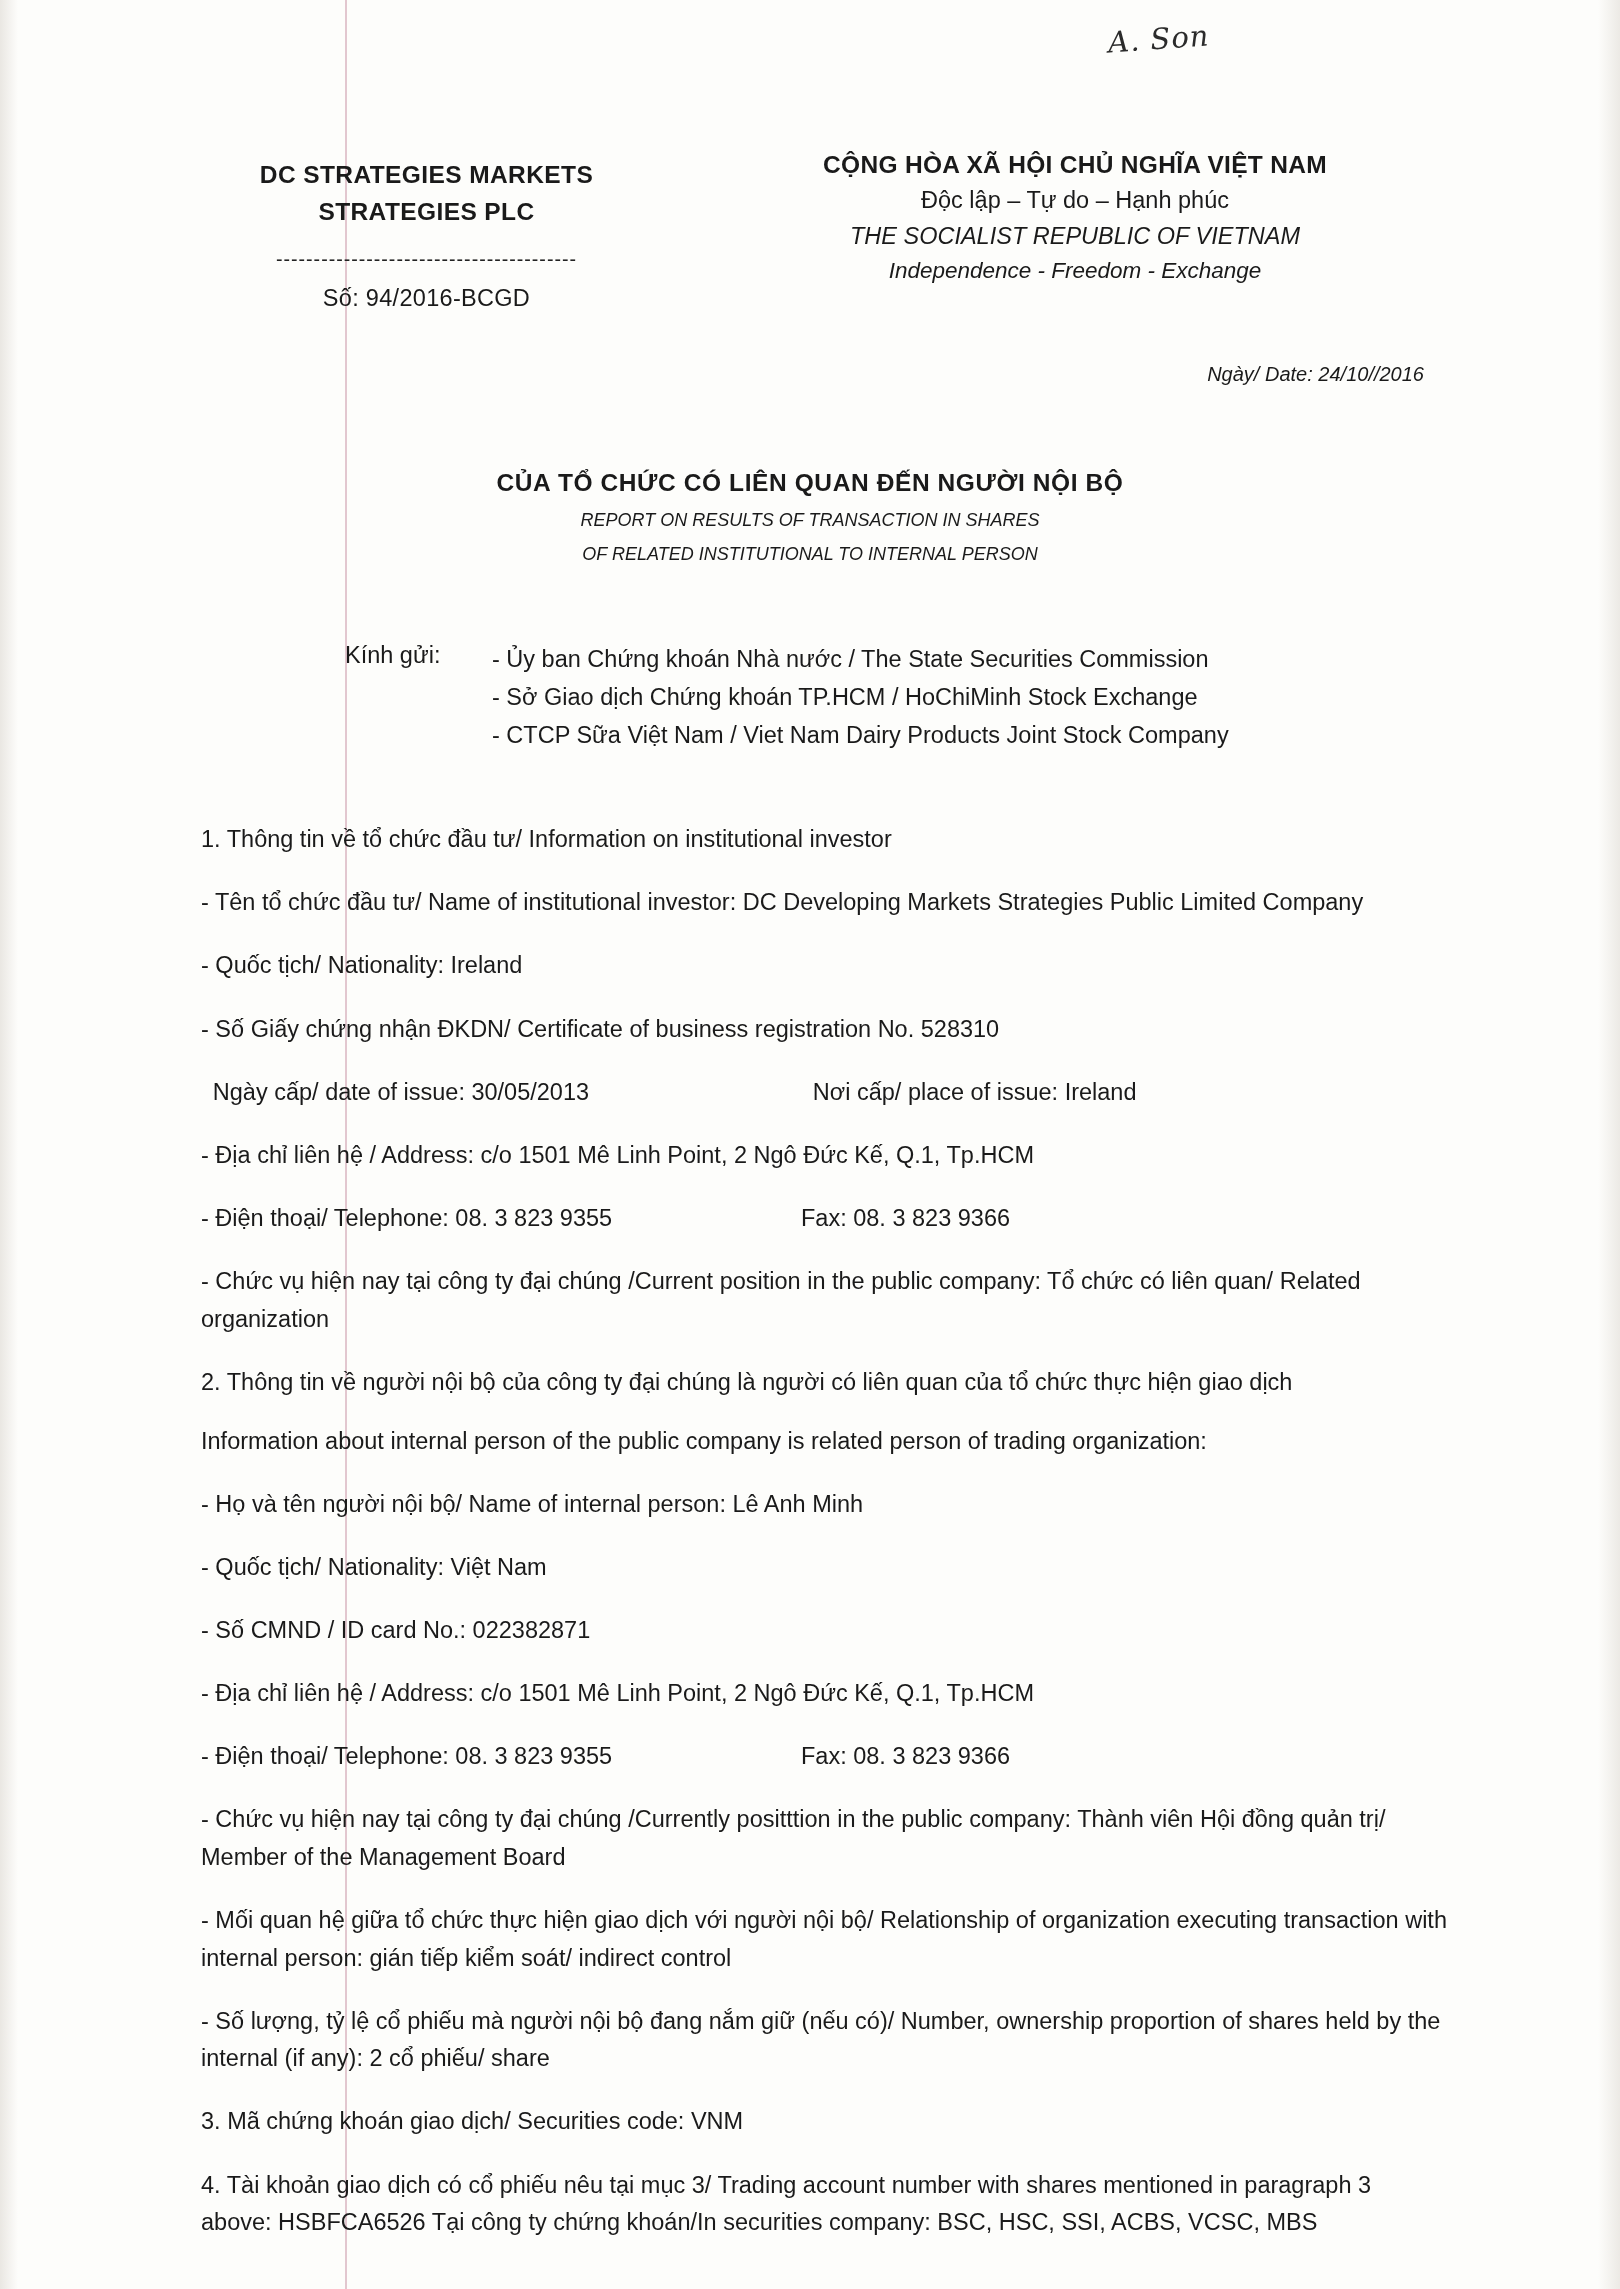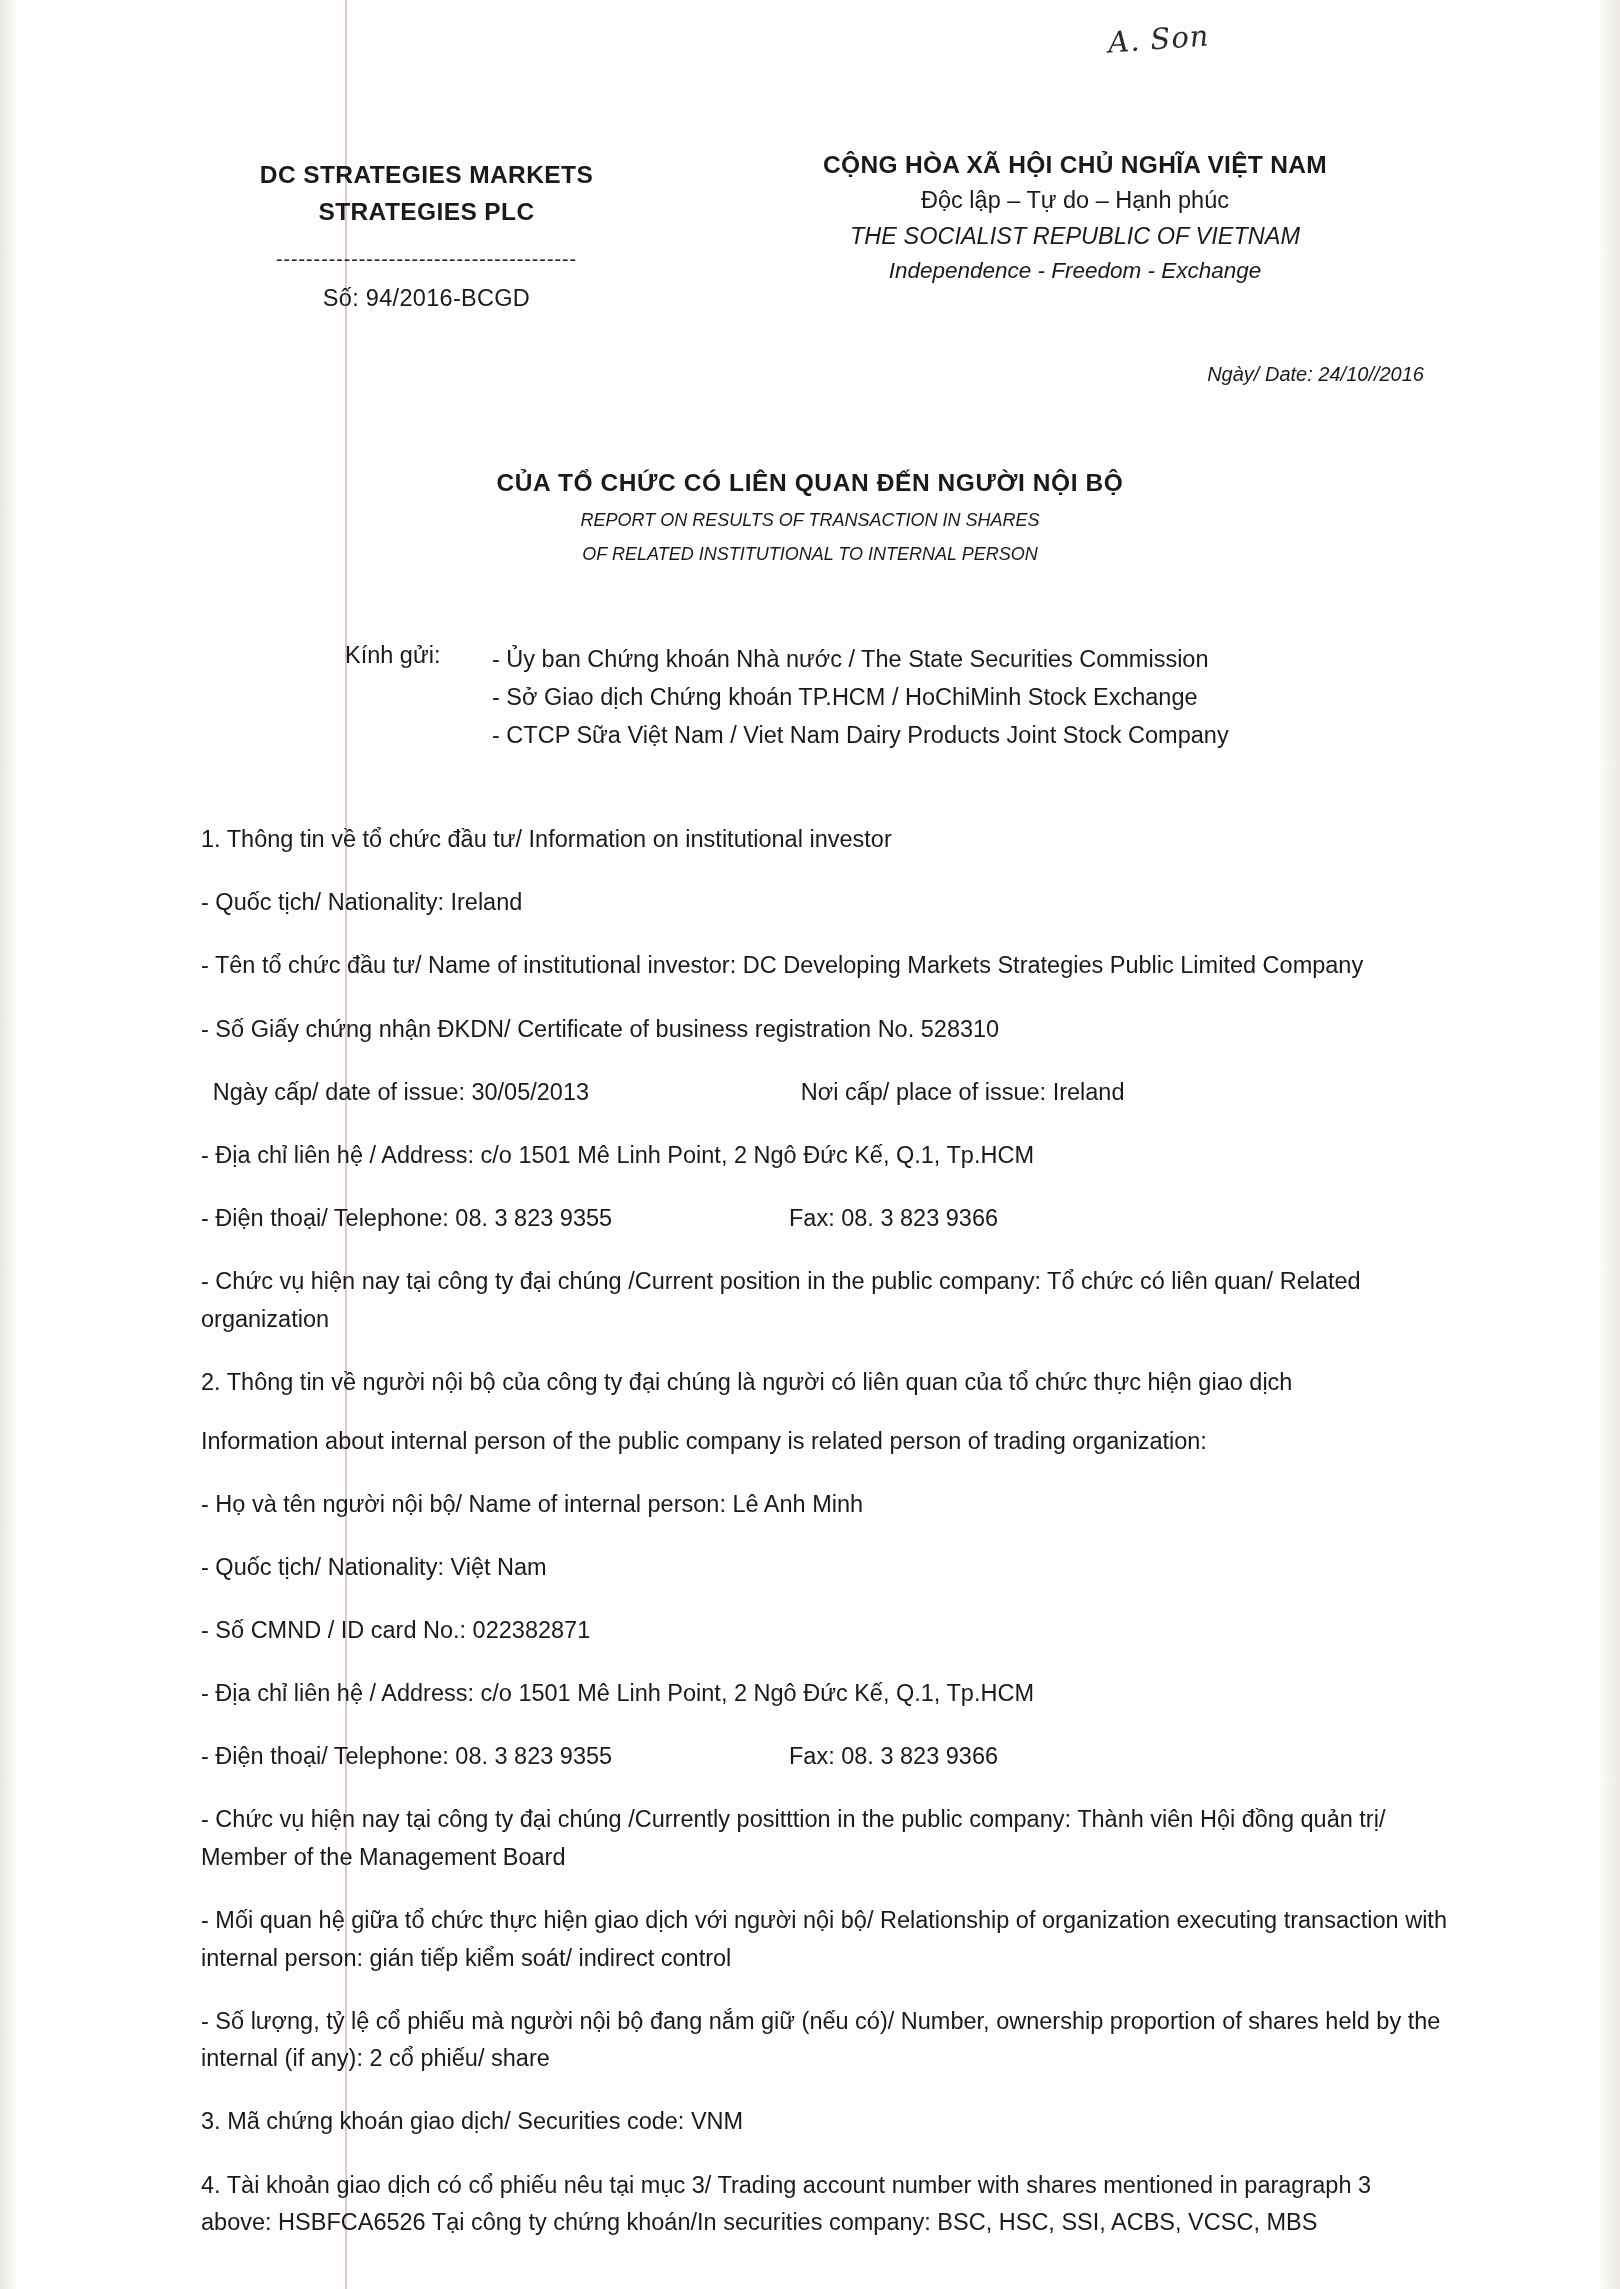--- a/index.html
+++ b/index.html
@@ -155,20 +155,21 @@
     padding: 0 172px 0 201px;
     font-size: 23.5px;
     line-height: 1.6;
   }
   .p {
     margin-bottom: 25.5px;
   }
   .p.tight { margin-bottom: 21.6px; }
   .two-col {
     display: flex;
+    gap: 12px;
   }
   .two-col .c1 { width: 588px; }
   .pad-left { padding-left: 11.8px; }
 </style>
 </head>
 <body>
 
 <div class="page">
 
   <div class="edge-left"></div>
@@ -207,22 +208,22 @@
       <div class="recip-list">
         <div>- Ủy ban Chứng khoán Nhà nước / The State Securities Commission</div>
         <div>- Sở Giao dịch Chứng khoán TP.HCM / HoChiMinh Stock Exchange</div>
         <div>- CTCP Sữa Việt Nam / Viet Nam Dairy Products Joint Stock Company</div>
       </div>
     </div>
 
     <div class="body">
 
       <div class="p">1. Thông tin về tổ chức đầu tư/ Information on institutional investor</div>
+      <div class="p">- Tên tổ chức đầu tư/ Name of institutional investor: DC Developing Markets Strategies Public Limited Company</div>
       <div class="p">- Quốc tịch/ Nationality:  Ireland</div>
-      <div class="p">- Tên tổ chức đầu tư/ Name of institutional investor: DC Developing Markets Strategies Public Limited Company</div>
       <div class="p">- Số Giấy chứng nhận ĐKDN/ Certificate of business registration No. 528310</div>
       <div class="p two-col">
         <div class="c1 pad-left">Ngày cấp/ date of issue:  30/05/2013</div>
         <div>Nơi cấp/ place of issue:  Ireland</div>
       </div>
       <div class="p">- Địa chỉ liên hệ / Address:  c/o 1501 Mê Linh Point, 2 Ngô Đức Kế, Q.1, Tp.HCM</div>
       <div class="p two-col">
         <div class="c1">- Điện thoại/ Telephone:  08. 3 823 9355</div>
         <div>Fax:  08. 3 823 9366</div>
       </div>

